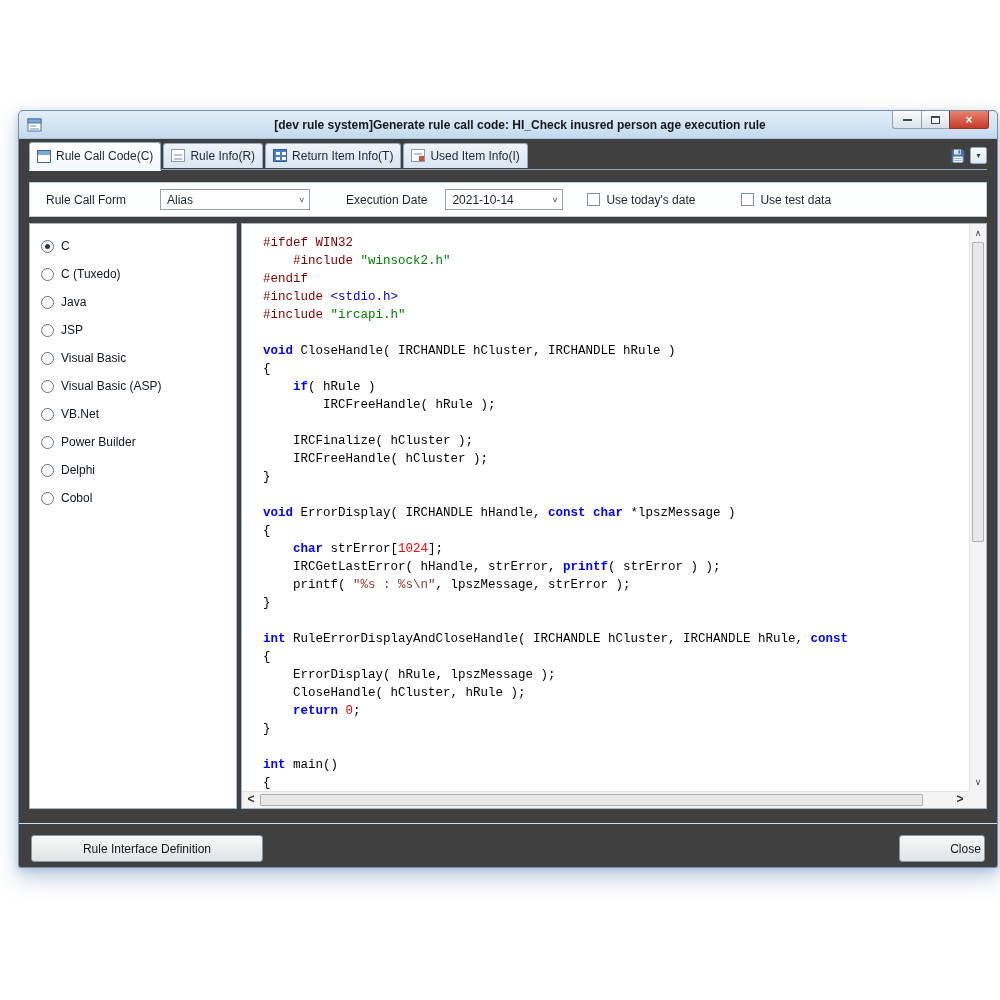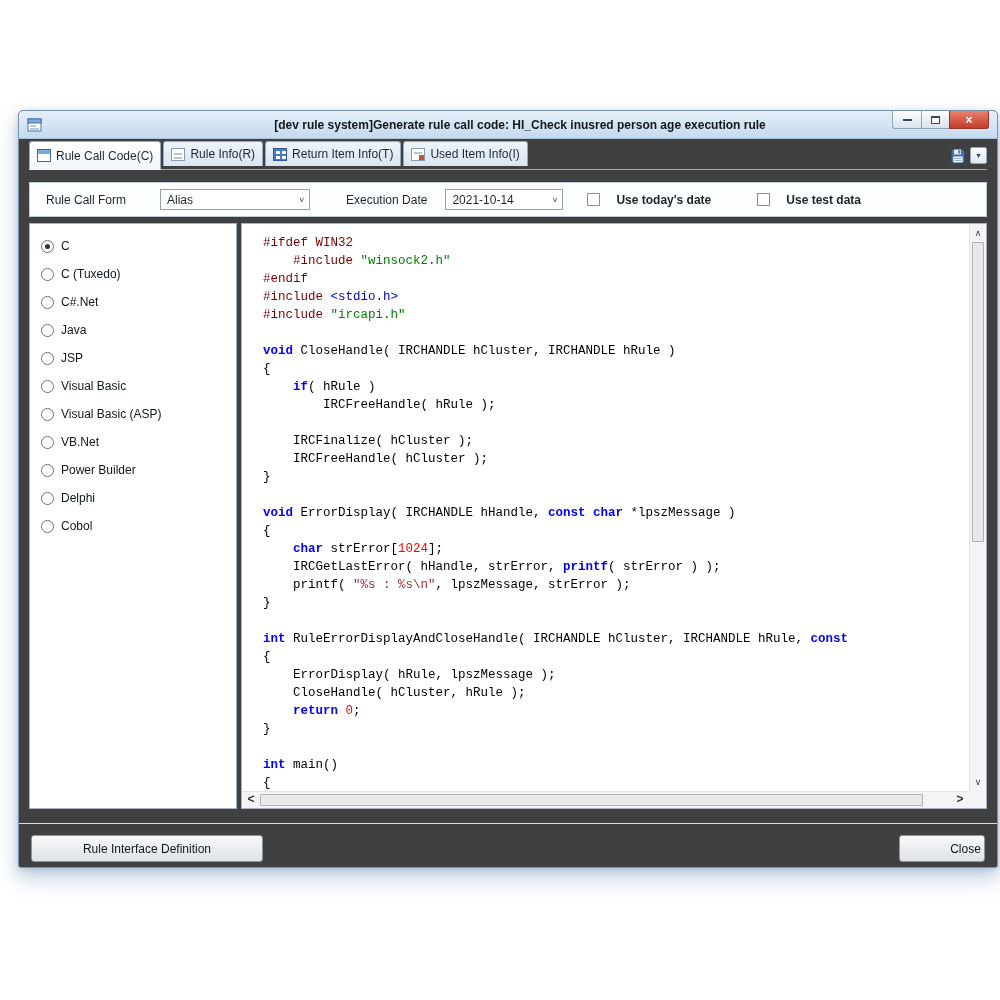--- a/index.html
+++ b/index.html
@@ -53,21 +53,21 @@
   }
   .glyph-min { width: 9px; height: 3px; border-bottom: 2px solid #35495c; }
   .glyph-max { width: 9px; height: 8px; border: 1px solid #35495c; border-top-width: 2px; background: #fff; }
 
   
   .tabstrip {
     position: absolute; left: 10px; right: 10px; top: 31px; height: 28px;
     border-bottom: 1px solid #93a9bf;
     display: flex; align-items: flex-end;
   }
-  .tabs { display: flex; align-items: flex-start; height: 28px; }
+  .tabs { display: flex; align-items: center; height: 28px; }
   .tab {
     display: inline-flex; align-items: center; gap: 5px;
     height: 25px; padding: 0 7px; margin-right: 2px;
     border: 1px solid #93a9bf; border-bottom: none;
     border-radius: 3px 3px 0 0;
     background: linear-gradient(#eef4fa, #d9e5f1);
     font-size: 12px; color: #1d2630; white-space: nowrap; cursor: default;
   }
   .tab.active {
     height: 28px; margin-bottom: -1px;
@@ -105,21 +105,21 @@
   }
   .combo {
     height: 21px; background: #fff; border: 1px solid #8fa1b4;
     display: inline-flex; align-items: center; justify-content: space-between;
     padding: 0 4px 0 6px; cursor: default;
   }
   .combo-arrow { font-size: 9px; color: #4c5a68; transform: scaleY(.8); }
   .combo.form { width: 150px; margin-left: 34px; }
   .combo.date { width: 118px; margin-left: 18px; }
   .lbl.exec { margin-left: 36px; }
-  .chk { display: inline-flex; align-items: center; gap: 16px; cursor: default; font-weight: bold; }
+  .chk { display: inline-flex; align-items: center; gap: 6px; cursor: default; }
   .chk.c1 { margin-left: 24px; }
   .chk.c2 { margin-left: 46px; }
   .chk .box { width: 13px; height: 13px; border: 1px solid #84919e; background: #fff; flex: 0 0 auto; }
 
   
   .content { position: absolute; left: 10px; right: 10px; top: 112px; height: 586px; }
   .lang-panel {
     position: absolute; left: 0; top: 0; bottom: 0; width: 208px;
     background: #fff; border: 1px solid #a4b5c7; padding-top: 8px;
   }
@@ -279,24 +279,20 @@
           <div class="radio-row">
             <span class="radio checked"></span>
             <span class="radio-label">C</span>
           </div>
           <div class="radio-row">
             <span class="radio"></span>
             <span class="radio-label">C (Tuxedo)</span>
           </div>
           <div class="radio-row">
             <span class="radio"></span>
-            <span class="radio-label">C#.Net</span>
-          </div>
-          <div class="radio-row">
-            <span class="radio"></span>
             <span class="radio-label">Java</span>
           </div>
           <div class="radio-row">
             <span class="radio"></span>
             <span class="radio-label">JSP</span>
           </div>
           <div class="radio-row">
             <span class="radio"></span>
             <span class="radio-label">Visual Basic</span>
           </div>

